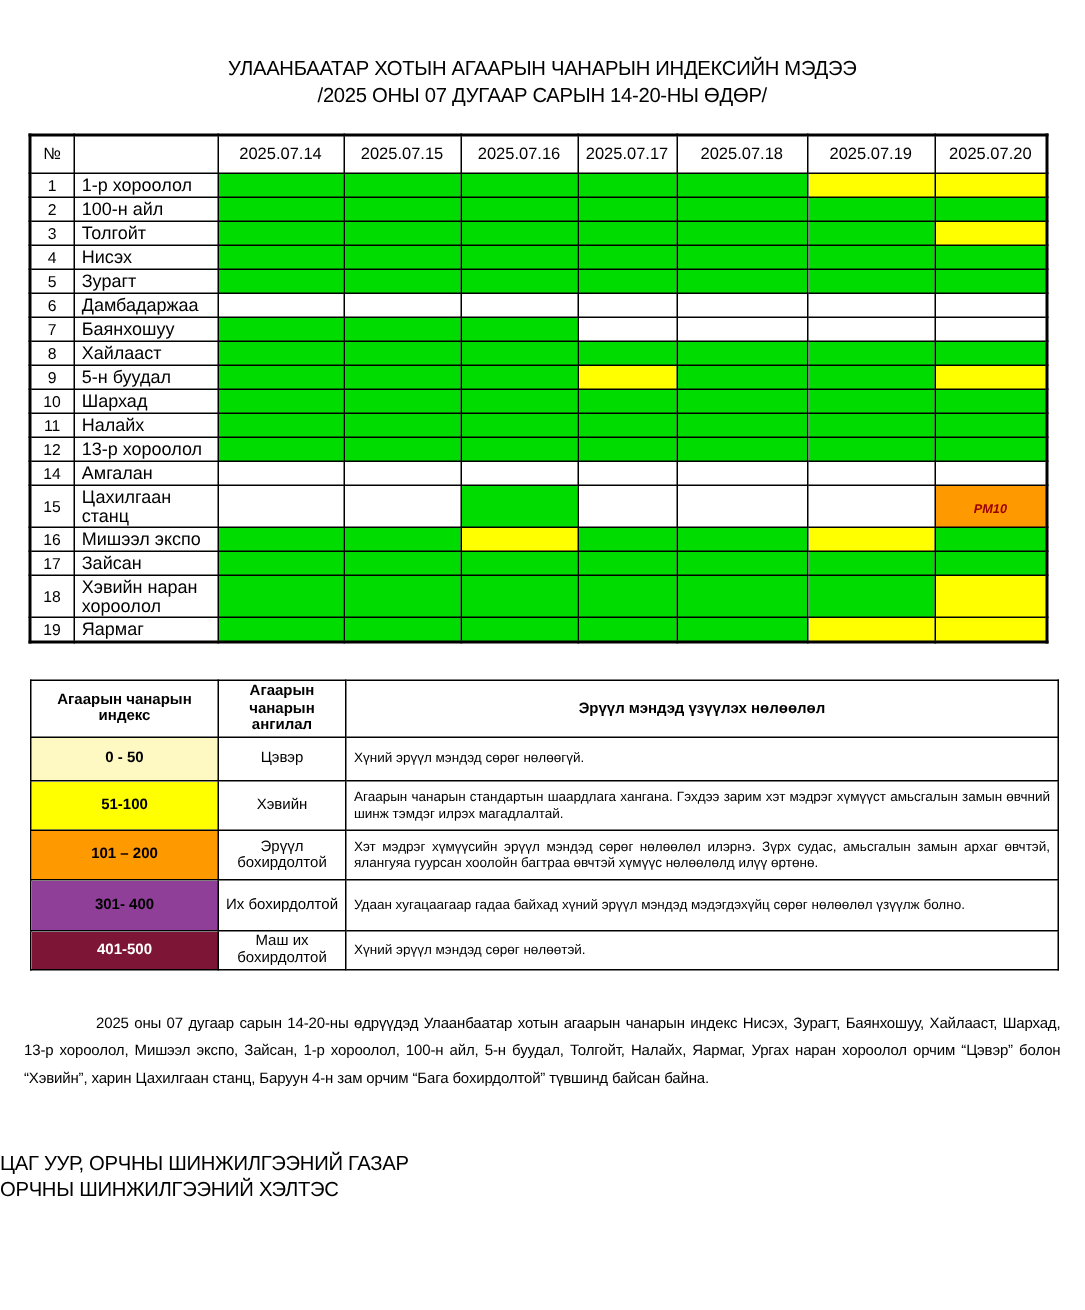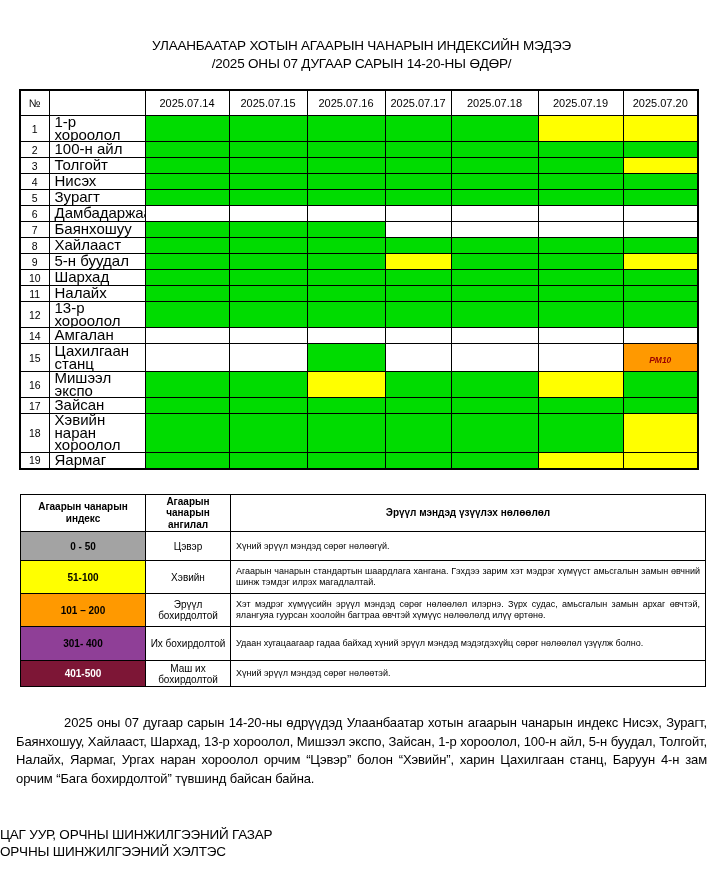--- a/index.html
+++ b/index.html
@@ -11,21 +11,21 @@
   .title-line { font-size:13.5px; line-height:18px; letter-spacing:-0.2px; }
 
   
   table.aqi {
     border-collapse:collapse; table-layout:fixed;
     margin:16px 0 0 19px; width:678px; border:2px solid #000;
   }
   .aqi th, .aqi td { border:1px solid #000; overflow:hidden; padding:0; vertical-align:middle; }
   .aqi th { font-weight:normal; font-size:11px; height:24px; background:#fff; }
   .aqi td.num  { text-align:center; font-size:10.5px; height:15px; }
-  .aqi td.name { font-size:15px; padding:0 8px 0 5px; line-height:12.5px; }
+  .aqi td.name { font-size:12px; padding:0 8px 0 5px; line-height:12.5px; }
   .aqi tr.tall td { height:27px; }
   .aqi tr.tall td.name { vertical-align:middle; }
   .aqi td.cell { text-align:center; }
   .pm10-label { font-size:8.5px; font-weight:bold; font-style:italic; color:#990000; }
 
   
   table.legend {
     border-collapse:collapse; table-layout:fixed;
     margin:24px 0 0 20px; width:685px; border:1.5px solid #000;
   }
@@ -36,21 +36,21 @@
   .legend td.effect{ font-size:9px; line-height:11px; text-align:justify; padding:2px 5px; }
   .legend tbody tr:nth-child(1) td { height:24px; }
   .legend tbody tr:nth-child(2) td { height:28px; }
   .legend tbody tr:nth-child(3) td { height:28px; }
   .legend tbody tr:nth-child(4) td { height:29px; }
   .legend tbody tr:nth-child(5) td { height:21px; }
   .legend tbody tr:nth-child(6) td { height:22px; }
 
   
   .summary {
-    margin:27px 16px 0 16px; font-size:13px; line-height:18.5px;
+    margin:27px 16px 0 16px; font-size:10px; line-height:18.5px;
     text-align:justify; text-indent:48px; letter-spacing:-0.1px;
   }
   .footer-block { margin-top:38px; text-align:left; }
   .footer-line { font-size:13.5px; line-height:17px; letter-spacing:-0.2px; }
 </style>
 </head>
 <body>
 
 <div class="title-block">
   <div class="title-line">УЛААНБААТАР ХОТЫН АГААРЫН ЧАНАРЫН ИНДЕКСИЙН МЭДЭЭ</div>
@@ -292,21 +292,21 @@
   </colgroup>
   <thead id="legend-head">
       <tr>
         <th>Агаарын чанарын индекс</th>
         <th>Агаарын чанарын ангилал</th>
         <th>Эрүүл мэндэд үзүүлэх нөлөөлөл</th>
       </tr>
     </thead>
   <tbody id="legend-body">
       <tr>
-        <td class="range" style="background: #a3a3a3; margin-top: 42px;">0 - 50</td>
+        <td class="range" style="background: #fef9c3; margin-top: 42px;">0 - 50</td>
         <td class="cat">Цэвэр</td>
         <td class="effect">Хүний эрүүл мэндэд сөрөг нөлөөгүй.</td>
       </tr>
       <tr>
         <td class="range" style="background: rgb(255, 255, 0);">51-100</td>
         <td class="cat">Хэвийн</td>
         <td class="effect">Агаарын чанарын стандартын шаардлага хангана. Гэхдээ зарим хэт мэдрэг хүмүүст амьсгалын замын өвчний шинж тэмдэг илрэх магадлалтай.</td>
       </tr>
       <tr>
         <td class="range" style="background: rgb(255, 153, 0);">101 – 200</td>

